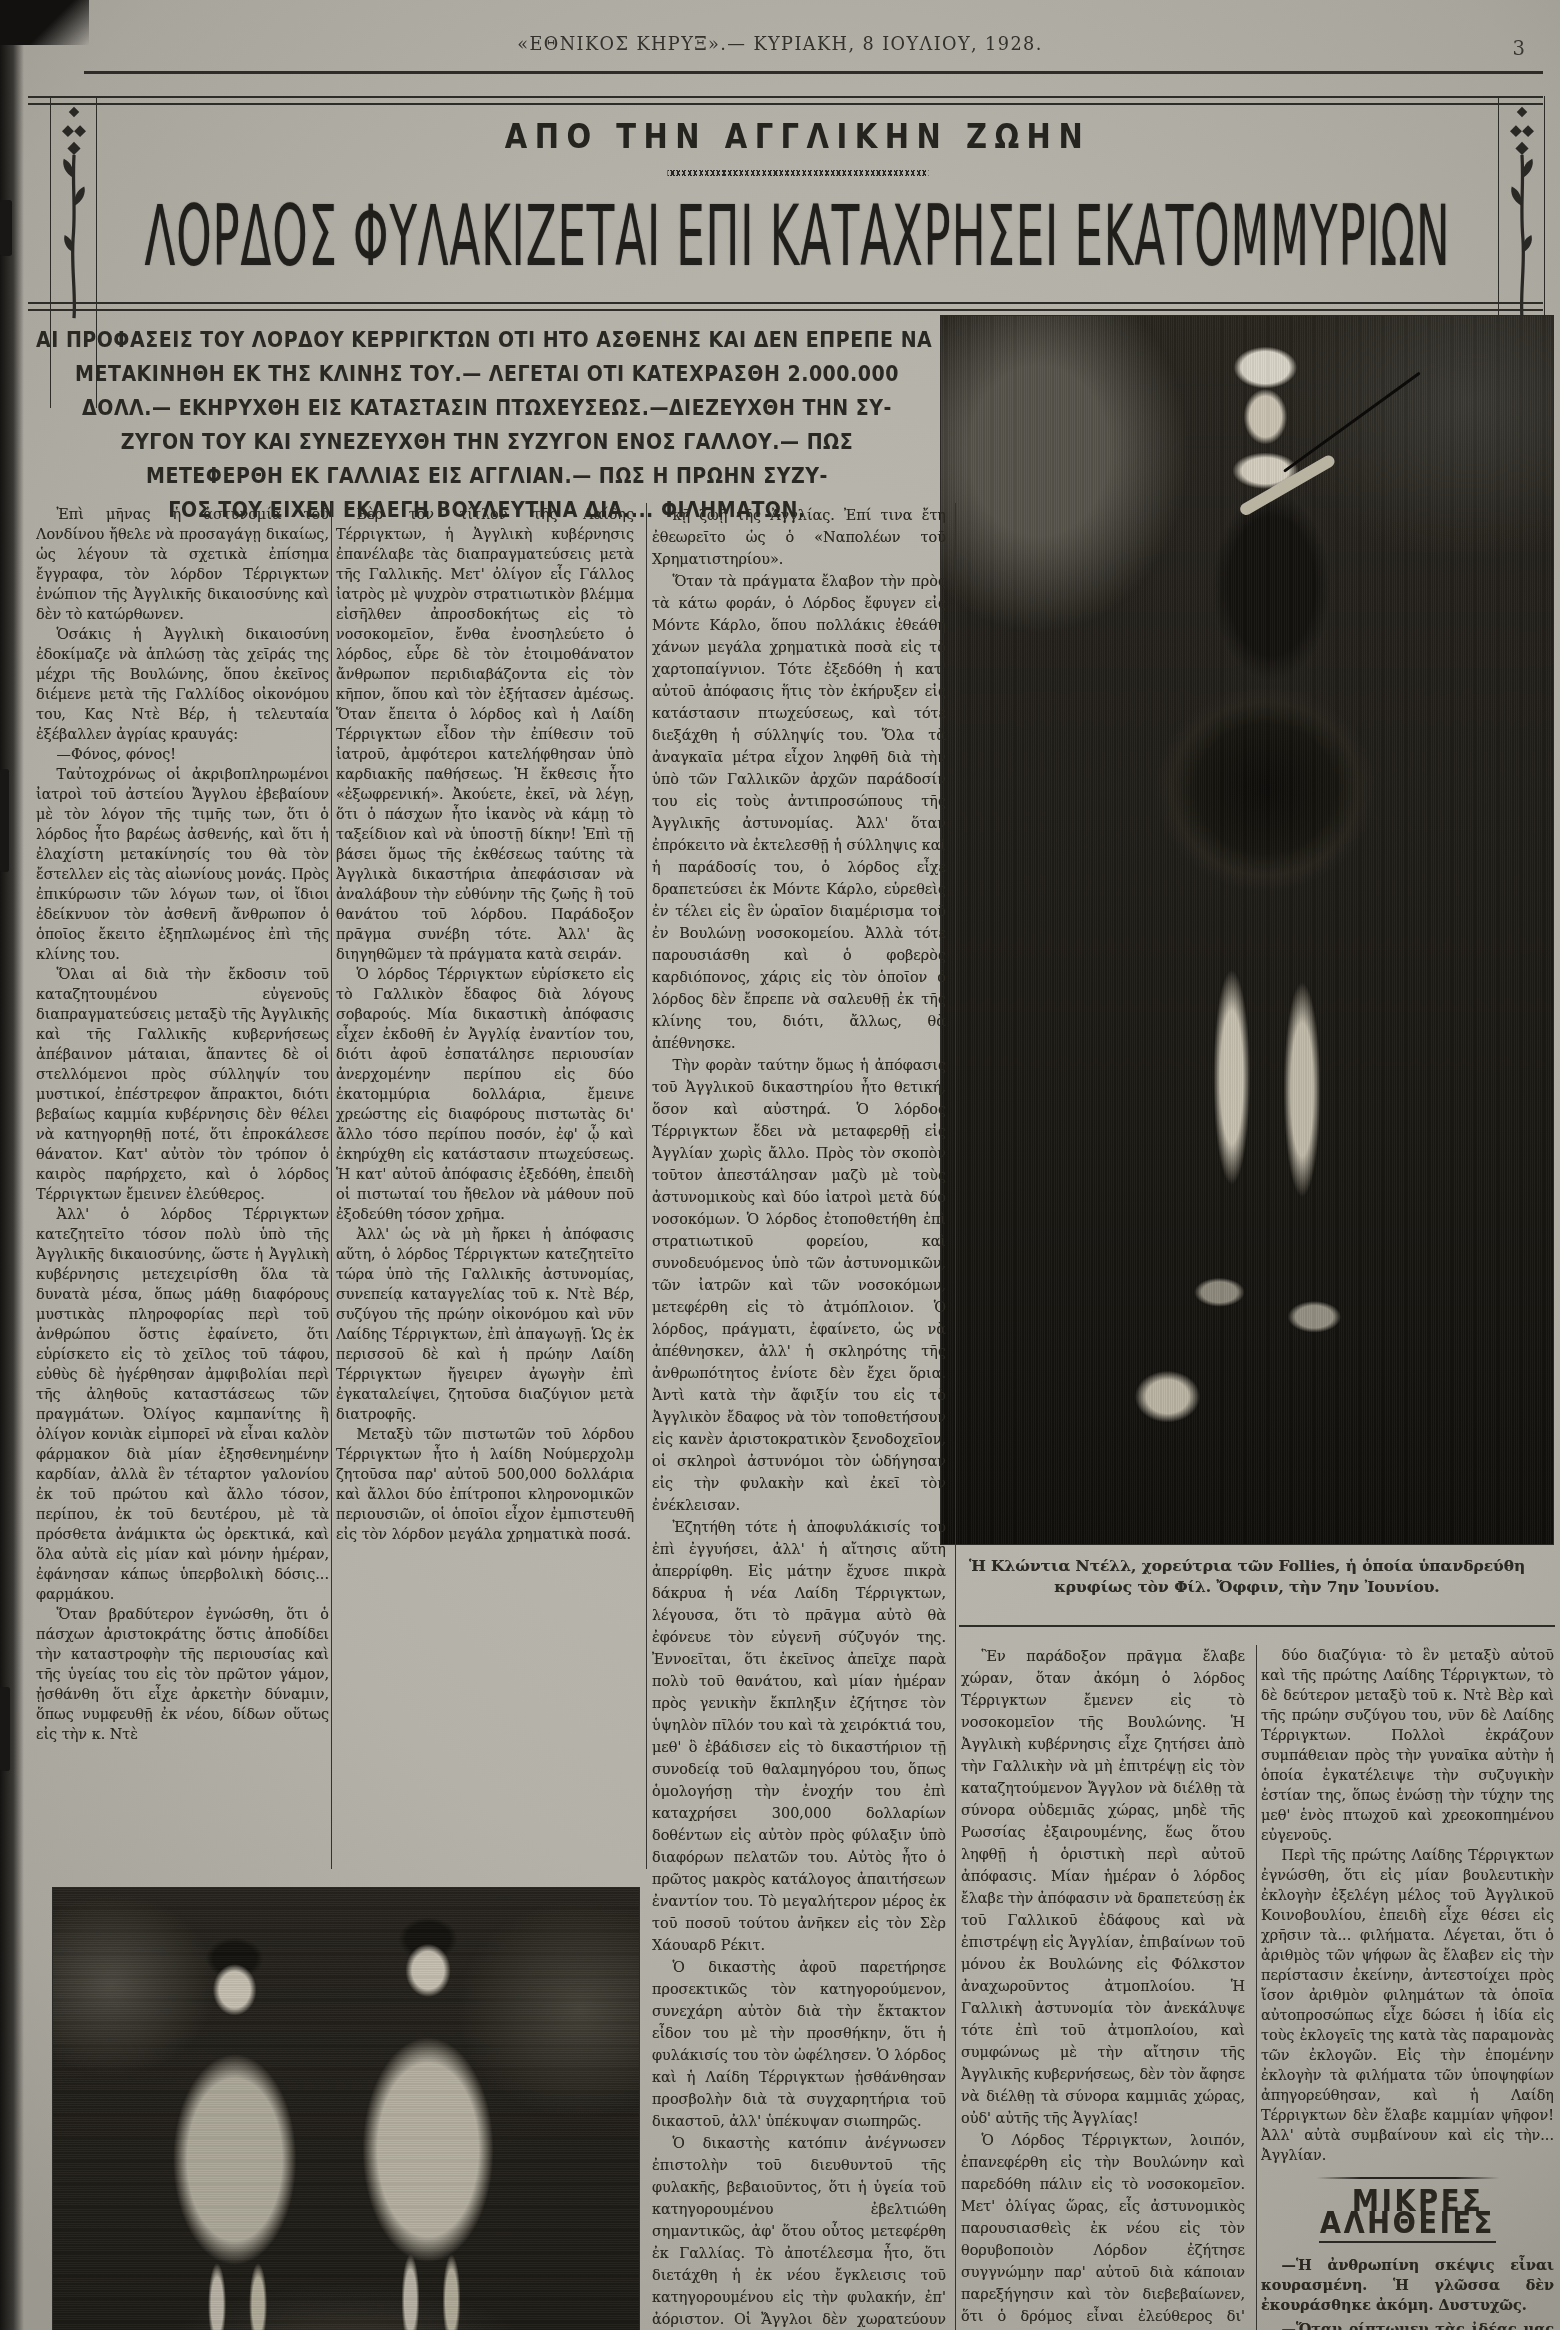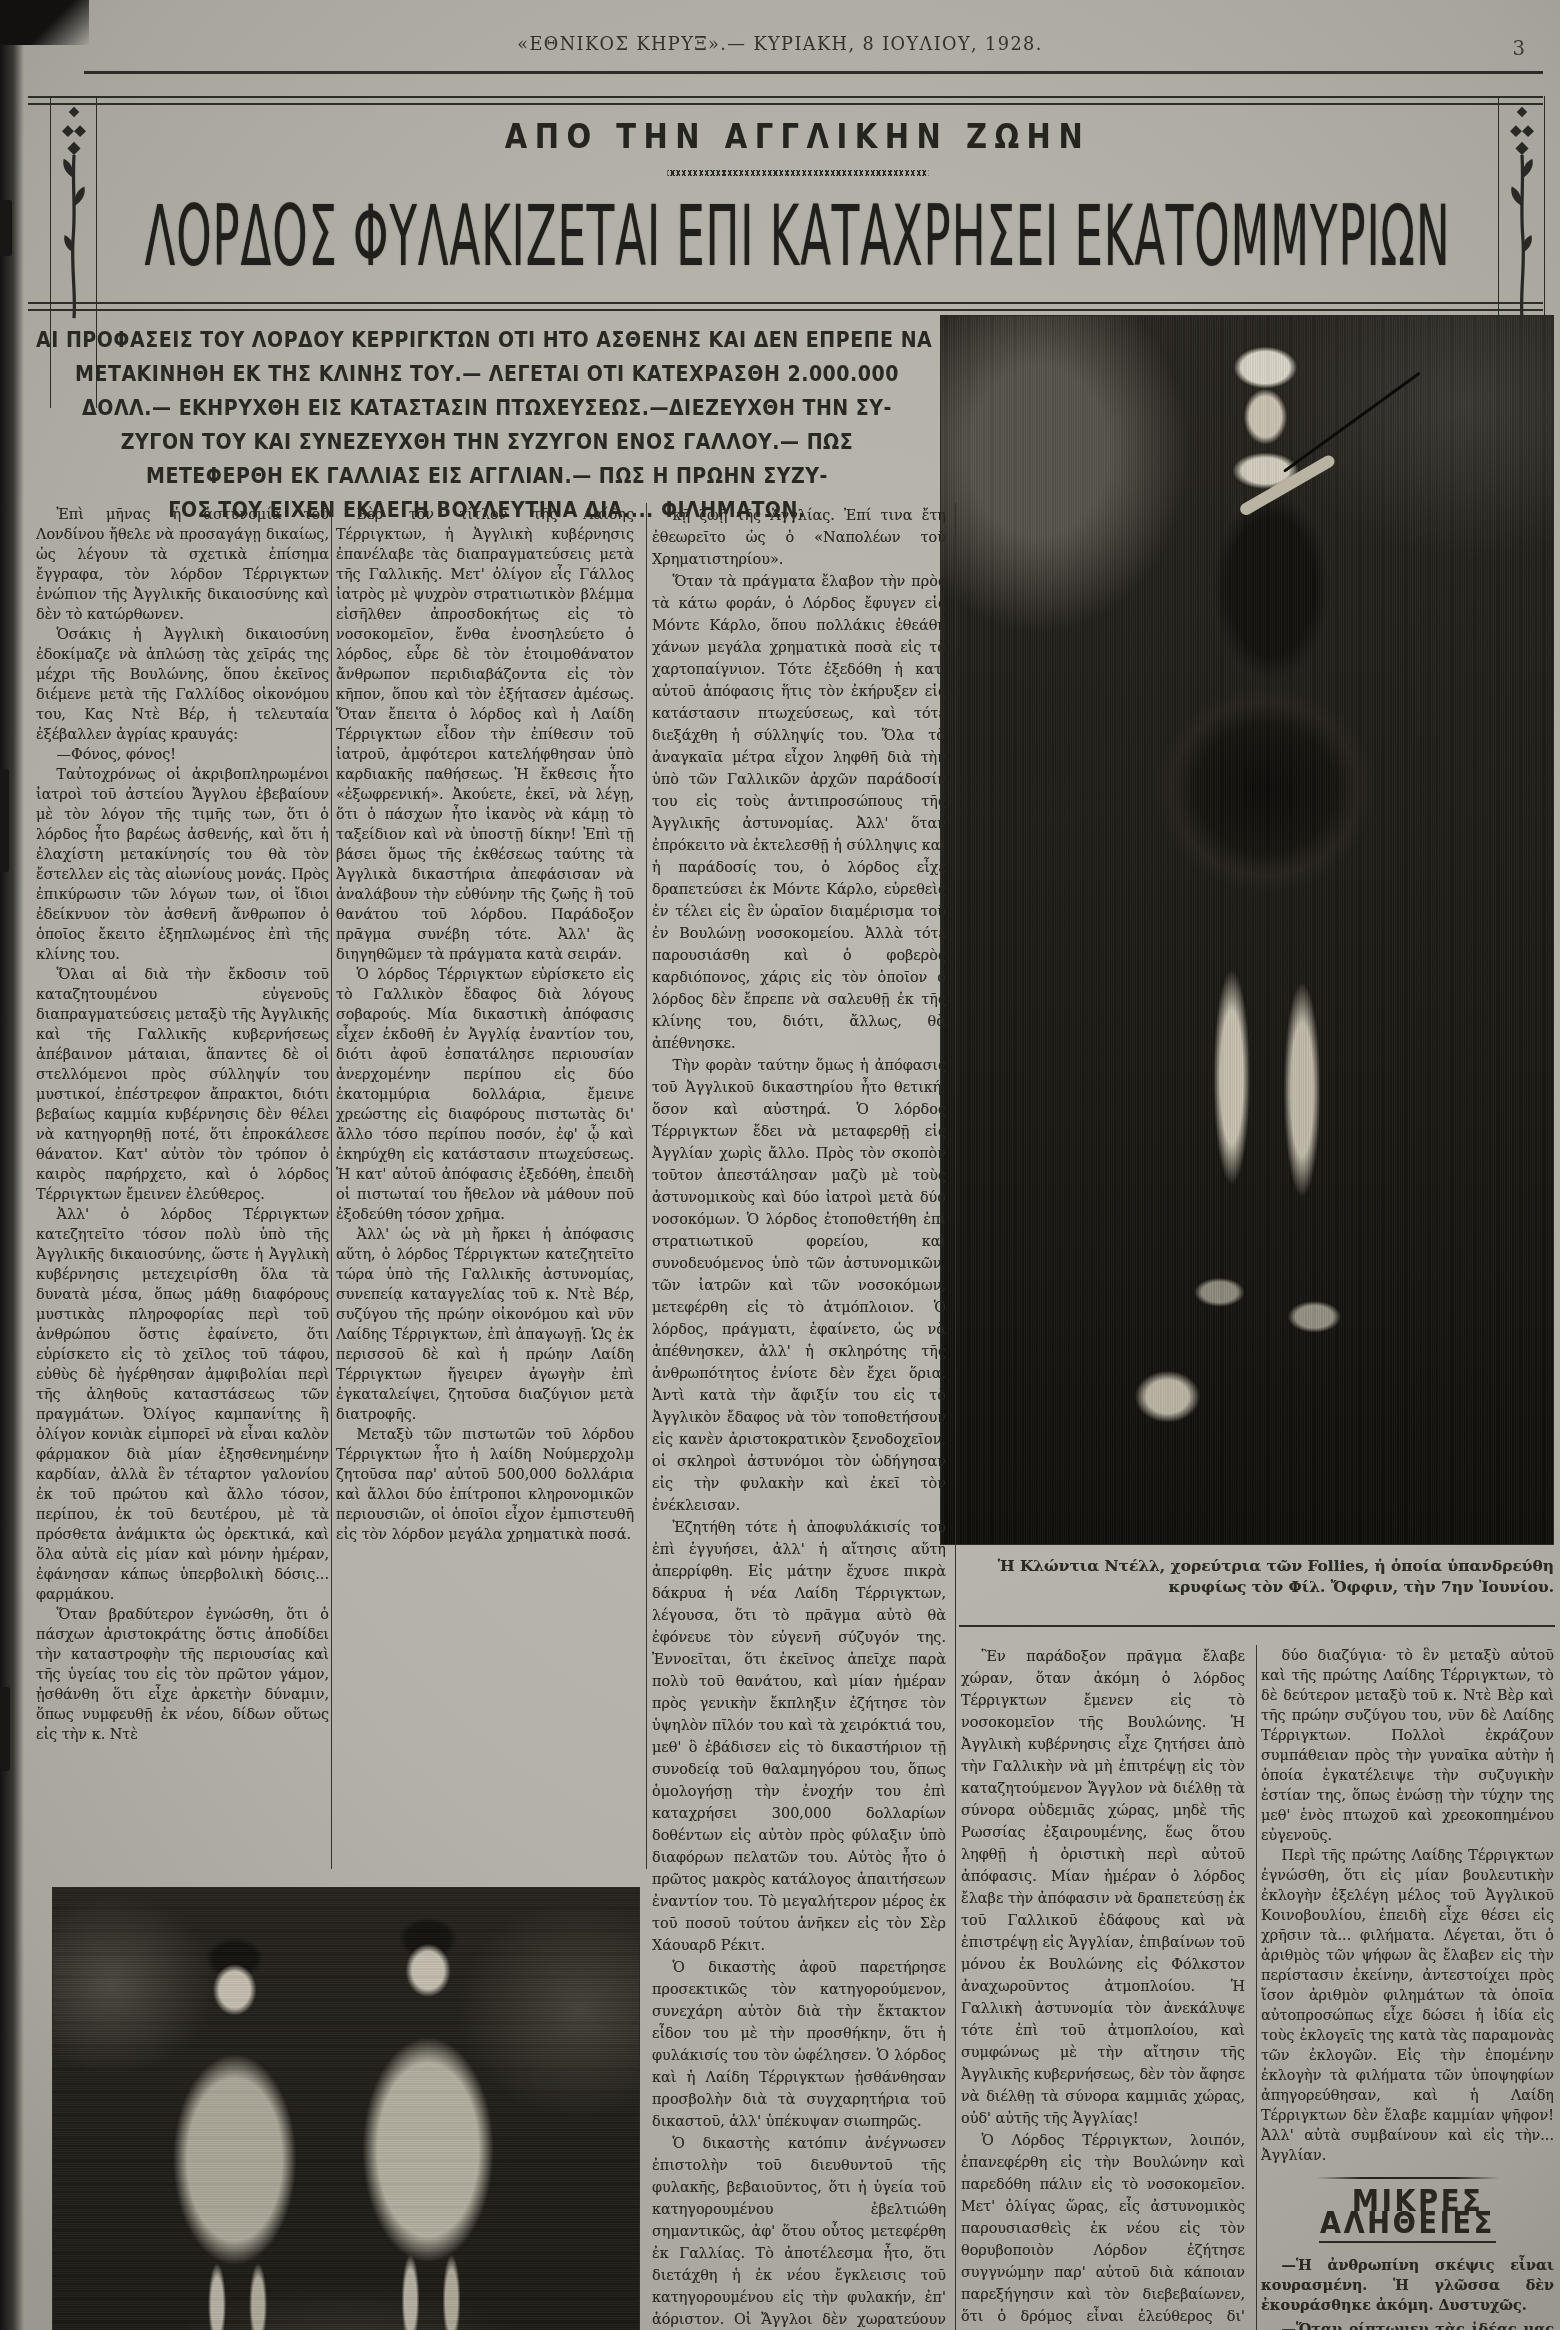--- a/index.html
+++ b/index.html
@@ -168,21 +168,21 @@
     <div class="dline">ΔΟΛΛ.— ΕΚΗΡΥΧΘΗ ΕΙΣ ΚΑΤΑΣΤΑΣΙΝ ΠΤΩΧΕΥΣΕΩΣ.—ΔΙΕΖΕΥΧΘΗ ΤΗΝ ΣΥ-</div>
     <div class="dline">ΖΥΓΟΝ ΤΟΥ ΚΑΙ ΣΥΝΕΖΕΥΧΘΗ ΤΗΝ ΣΥΖΥΓΟΝ ΕΝΟΣ ΓΑΛΛΟΥ.— ΠΩΣ</div>
     <div class="dline">ΜΕΤΕΦΕΡΘΗ ΕΚ ΓΑΛΛΙΑΣ ΕΙΣ ΑΓΓΛΙΑΝ.— ΠΩΣ Η ΠΡΩΗΝ ΣΥΖΥ-</div>
     <div class="dline">ΓΟΣ ΤΟΥ ΕΙΧΕΝ ΕΚΛΕΓΗ ΒΟΥΛΕΥΤΙΝΑ ΔΙΑ.... ΦΙΛΗΜΑΤΩΝ.</div>
   </div>
 
   <div class="photo photo-claudia">
     <div class="arm"></div>
     <div class="whip"></div>
   </div>
-  <div class="caption" style="left:940px;top:1556px;width:614px;font-weight:700;text-align:right;">Ἡ Κλώντια Ντέλλ, χορεύτρια τῶν Follies, ἡ ὁποία ὑπανδρεύθη κρυφίως τὸν Φίλ. Ὄφφιν, τὴν 7ην Ἰουνίου.</div>
+  <div class="caption" style="left:940px;top:1556px;width:614px;font-weight:700;">Ἡ Κλώντια Ντέλλ, χορεύτρια τῶν Follies, ἡ ὁποία ὑπανδρεύθη κρυφίως τὸν Φίλ. Ὄφφιν, τὴν 7ην Ἰουνίου.</div>
 
   <div class="vrule" style="left:331px;top:503px;height:1366px;"></div>
   <div class="vrule" style="left:646px;top:503px;height:1366px;"></div>
   <div class="vrule" style="left:955px;top:503px;height:1978px;"></div>
   <div class="vrule" style="left:1256px;top:1645px;height:836px;"></div>
   <div class="hrule" style="left:959px;top:1625px;width:596px;"></div>
 
   <div class="col" style="left:36px;top:504px;width:293px;height:1375px;">
       <p>Ἐπὶ μῆνας ἡ ἀστυνομία τοῦ Λονδίνου ἤθελε νὰ προσαγάγῃ δικαίως, ὡς λέγουν τὰ σχετικὰ ἐπίσημα ἔγγραφα, τὸν λόρδον Τέρριγκτων ἐνώπιον τῆς Ἀγγλικῆς δικαιοσύνης καὶ δὲν τὸ κατώρθωνεν.</p>
       <p>Ὁσάκις ἡ Ἀγγλικὴ δικαιοσύνη ἐδοκίμαζε νὰ ἁπλώσῃ τὰς χεῖράς της μέχρι τῆς Βουλώνης, ὅπου ἐκεῖνος διέμενε μετὰ τῆς Γαλλίδος οἰκονόμου του, Κας Ντὲ Βέρ, ἡ τελευταία ἐξέβαλλεν ἀγρίας κραυγάς:</p>

